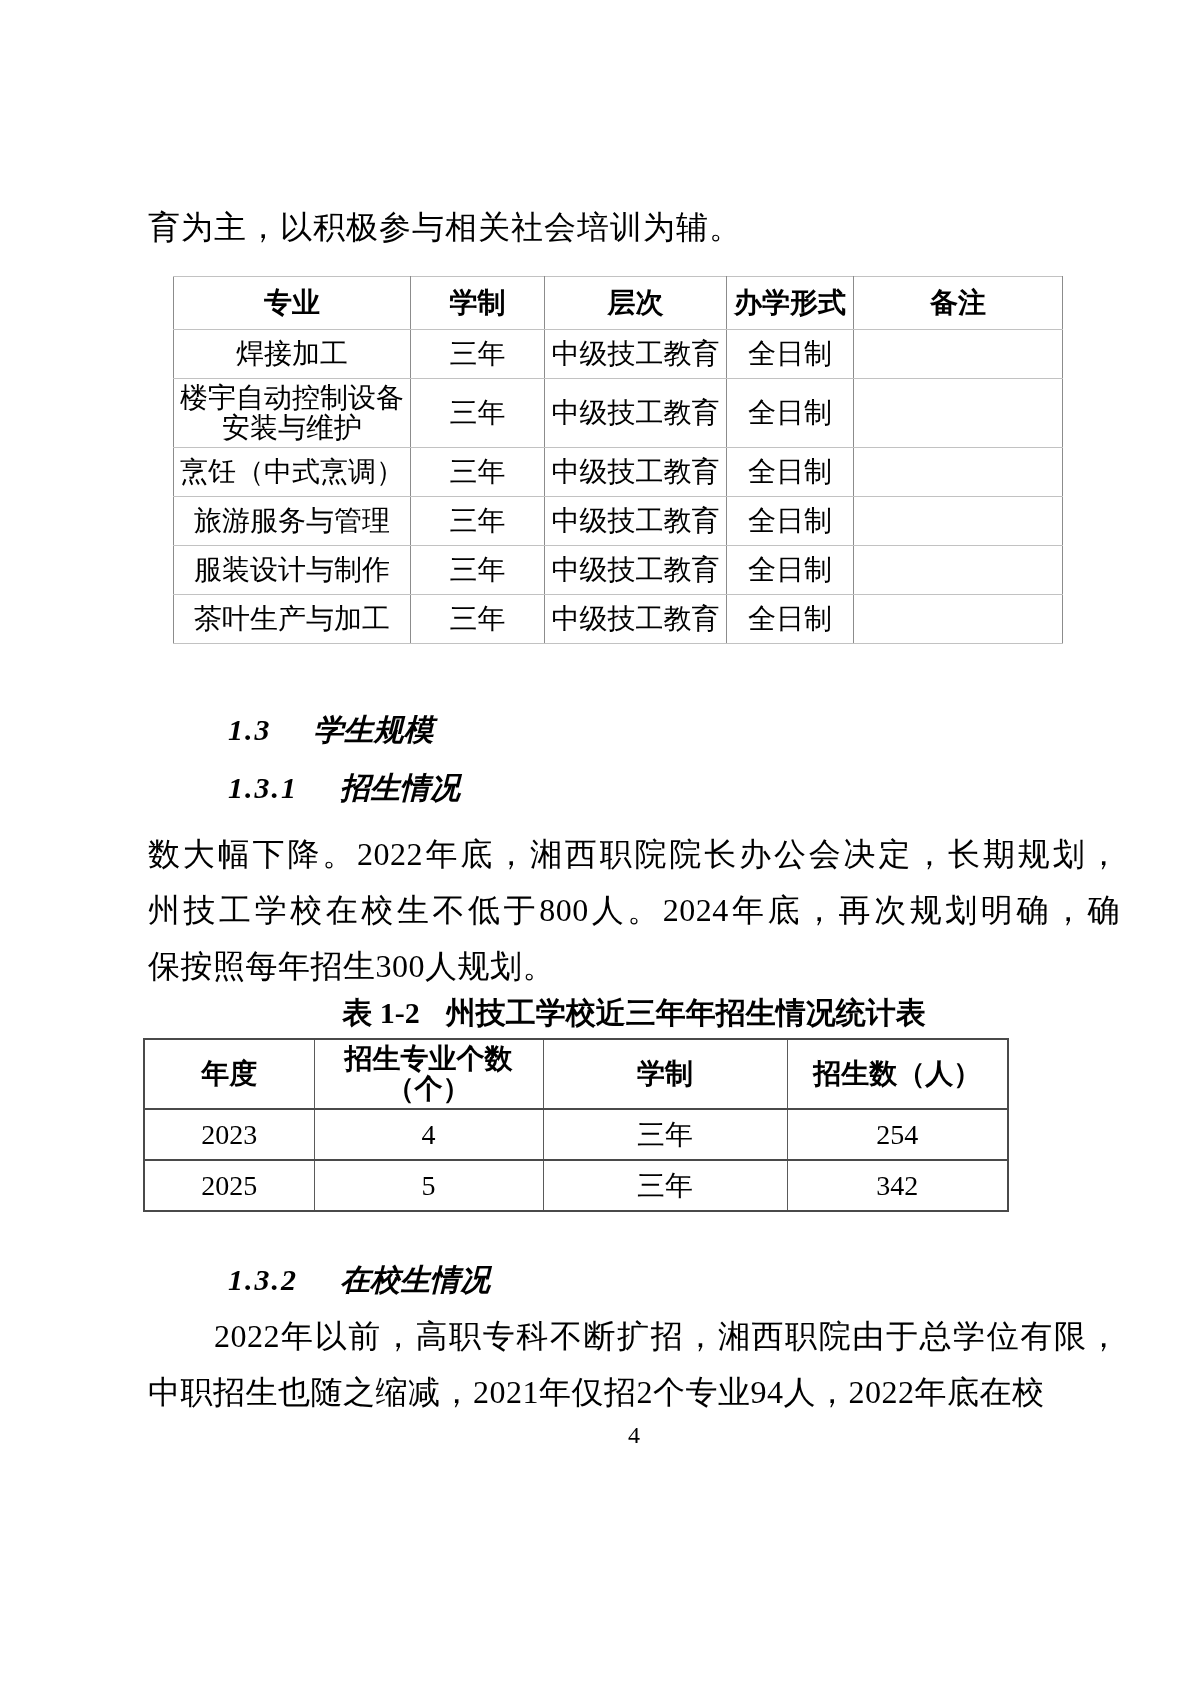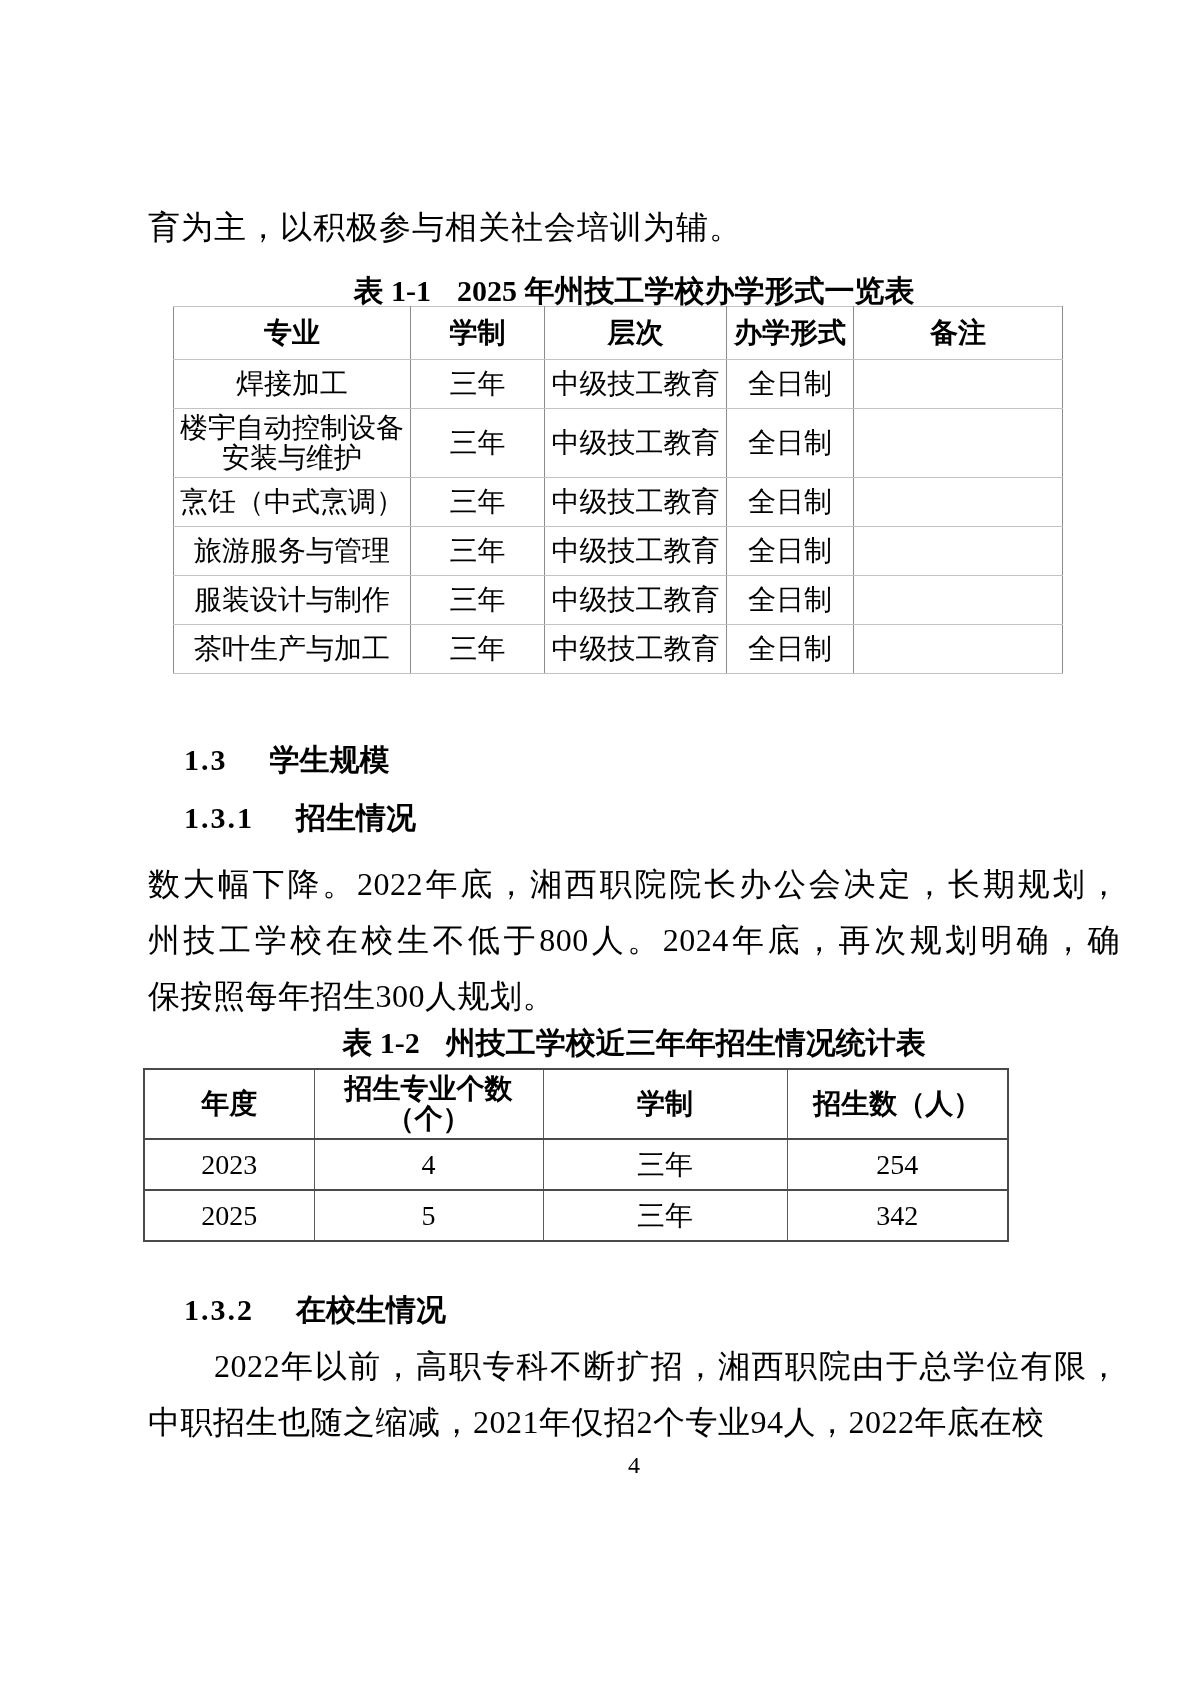--- a/index.html
+++ b/index.html
@@ -40,21 +40,22 @@
   }
   .caption .cap-label { margin-right: 26px; }
   .caption-1 { margin-top: 18px; }
   .caption-2 { margin-top: 4px; }
 
   
   .heading {
     font-weight: 700;
     font-size: 30px;
     line-height: 32px;
-    margin: 0 0 0 36px;
+    margin: 0 0 0 80px;
+    font-style: italic;
   }
   .heading .hnum { margin-right: 42px; letter-spacing: 2px; }
   .h-13   { margin-top: 70px; }
   .h-131  { margin-top: 26px; }
   .h-132  { margin-top: 52px; }
 
   
   table {
     border-collapse: collapse;
     table-layout: fixed;
@@ -108,23 +109,20 @@
     line-height: 26px;
   }
 </style>
 </head>
 <body>
 
 <div class="page">
 
   <p class="intro-line">育为主，以积极参与相关社会培训为辅。</p>
 
-  <div class="caption caption-1">
-    <span class="cap-label">表 1-1</span><span>2025 年州技工学校办学形式一览表</span>
-  </div>
 
   <table class="table-1" id="table1">
     <colgroup>
         <col style="width: 237px;">
         <col style="width: 134px;">
         <col style="width: 182px;">
         <col style="width: 127px;">
         <col style="width: 209px;">
       </colgroup>
     <thead>

